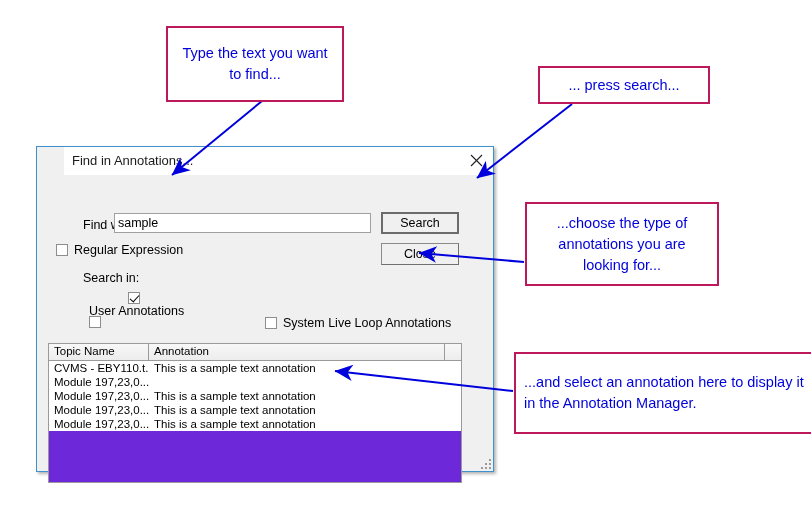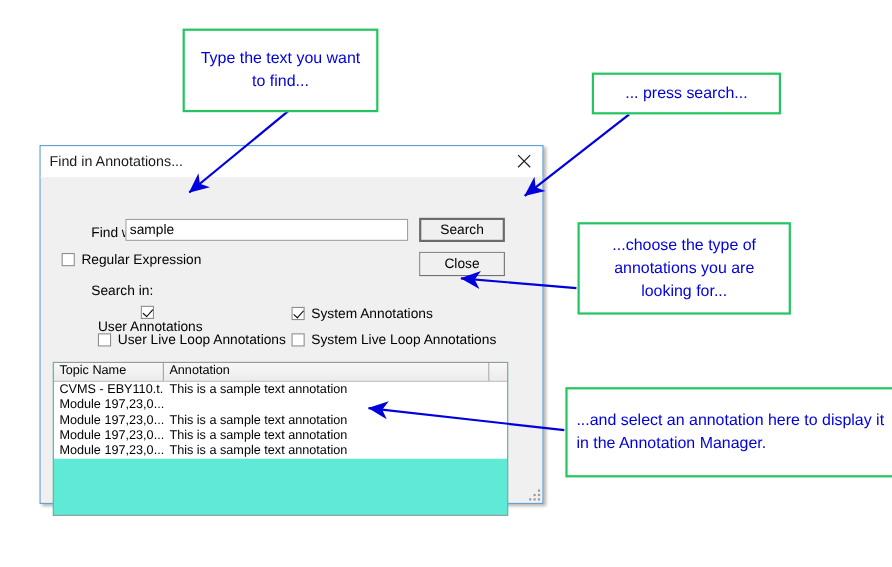--- a/index.html
+++ b/index.html
@@ -25,21 +25,21 @@
     height: 515px;
     pointer-events: none;
     z-index: 30;
   }
 
   
   .callout {
     position: absolute;
     box-sizing: border-box;
     background: #ffffff;
-    border: 2px solid #22c55e;
+    border: 2px solid #be185d;
     color: #0000dd;
     font-family: "Liberation Sans", sans-serif;
     font-size: 14.5px;
     line-height: 21px;
     text-align: center;
     z-index: 40;
     display: flex;
     align-items: center;
     justify-content: center;
     padding: 5px 8px;
@@ -51,28 +51,29 @@
 
   #callout-type      { left: 166px; top: 26px;  width: 178px; height: 76px; }
   #callout-press     { left: 538px; top: 66px;  width: 172px; height: 38px; }
   #callout-choose    { left: 525px; top: 202px; width: 194px; height: 84px; }
   #callout-select    { left: 514px; top: 352px; width: 312px; height: 82px; }
 
   
   #dialog {
     position: absolute;
     left: 36px;
-    top: 132px;
+    top: 146px;
     width: 458px;
     height: 326px;
     box-sizing: border-box;
     border: 1px solid #3f91cd;
     background: #f0f0f0;
     z-index: 10;
     box-shadow: 2px 2px 3px rgba(0,0,0,0.30);
+    padding-left: 27px;
   }
 
   #titlebar {
     height: 28px;
     background: #ffffff;
     position: relative;
     border-bottom: 1px solid #ffffff;
   }
   #title-text {
     position: absolute;
@@ -205,21 +206,21 @@
   #cb-systemloop  { left: 228px; top: 141px; justify-content: center; }
 
   
   #listview {
     position: absolute;
     left: 11px;
     top: 168px;
     width: 414px;
     height: 140px;
     box-sizing: border-box;
-    background: #5eead4;
+    background: #6d28d9;
     border: 1px solid #9a9a9a;
     overflow: hidden;
   }
   #list-header {
     display: flex;
     height: 17px;
     background: #f0f0f0;
     border-bottom: 1px solid #9a9a9a;
     box-sizing: border-box;
   }
@@ -312,28 +313,23 @@
       <span class="cblabel">Regular Expression</span>
     </div>
 
     <div class="lbl" id="lbl-searchin">Search in:</div>
 
     <div class="cbrow" id="cb-user">
       <span class="cbox checked"></span>
       <span class="cblabel">User Annotations</span>
     </div>
 
-    <div class="cbrow" id="cb-system">
-      <span class="cbox checked"></span>
-      <span class="cblabel">System Annotations</span>
-    </div>
 
     <div class="cbrow" id="cb-userloop">
       <span class="cbox"></span>
-      <span class="cblabel">User Live Loop Annotations</span>
     </div>
 
     <div class="cbrow" id="cb-systemloop">
       <span class="cbox"></span>
       <span class="cblabel">System Live Loop Annotations</span>
     </div>
 
     <div id="listview">
       <div id="list-header">
         <div class="hcell c-topic">Topic Name</div>

